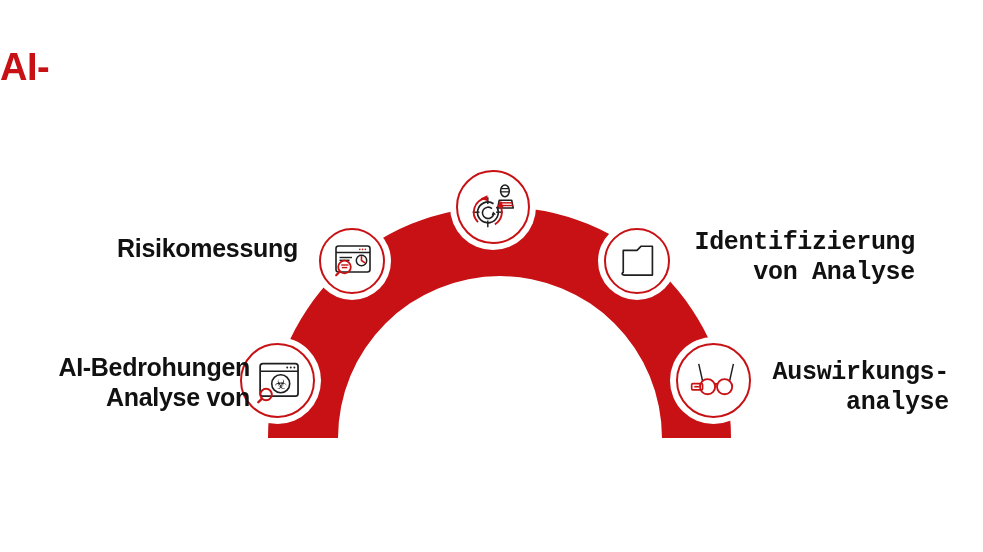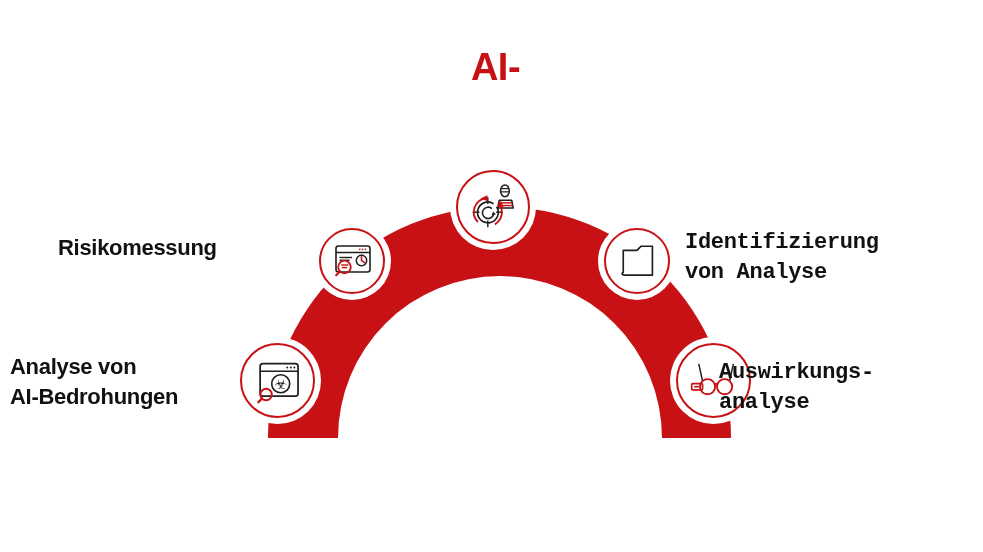--- a/index.html
+++ b/index.html
@@ -13,44 +13,43 @@
   .canvas{
     position:relative;
     width:983px;height:552px;
     background:var(--bg);
     overflow:hidden;
     font-family:"Liberation Sans", sans-serif;
   }
   .title{
     position:absolute;
     top:44px;left:0;width:100%;
-    text-align:center;
+    text-align:left;
     color:var(--accent-red);
     font-size:38px;
     font-weight:700;
     line-height:47px;
     letter-spacing:-0.5px;
-    padding-left:8px;
   }
   .arch-svg{position:absolute;left:0;top:0;width:983px;height:552px;}
   .arch{fill:var(--accent-red);}
   .node{
     position:absolute;
     background:#fff;
     border:2.5px solid var(--accent-red);
     border-radius:50%;
     box-shadow:0 0 0 6px #fff;
     display:flex;align-items:center;justify-content:center;
   }
   .node svg{display:block;}
   .label{
     position:absolute;
-    text-align:left;
+    text-align:right;
     color:var(--label-text);
-    font-size:22px;
+    font-size:25px;
     font-weight:700;
     line-height:30px;
     letter-spacing:-0.3px;
   }
   .label span{display:block;}
   
   .sd{stroke:var(--icon-dark);fill:none;}
   .sr{stroke:var(--accent-red);fill:none;}
   .fr{fill:var(--accent-red);}
   .fd{fill:var(--icon-dark);}
@@ -141,22 +140,22 @@
       <rect class="sr" x="4.5" y="28.5" width="10.5" height="6" rx="1" stroke-width="1.6" fill="#fff"></rect>
       <line class="sr" x1="7" y1="31.5" x2="11.5" y2="31.5" stroke-width="1.6"></line>
     </svg>
   </div>
 
   <div class="label" style="left:58px;top:233px;width:240px;">
     <span>Risikomessung</span>
   </div>
 
   <div class="label" style="left:10px;top:352px;width:240px;">
+    <span>AI-Bedrohungen</span>
     <span>Analyse von</span>
-    <span>AI-Bedrohungen</span>
   </div>
 
   <div class="label" style="left:685px;top:228px;width:230px;font-family:Liberation Mono, monospace;">
     <span>Identifizierung</span>
     <span>von Analyse</span>
   </div>
 
   <div class="label" style="left:719px;top:358px;width:230px;font-family:Liberation Mono, monospace;">
     <span>Auswirkungs-</span>
     <span>analyse</span>

